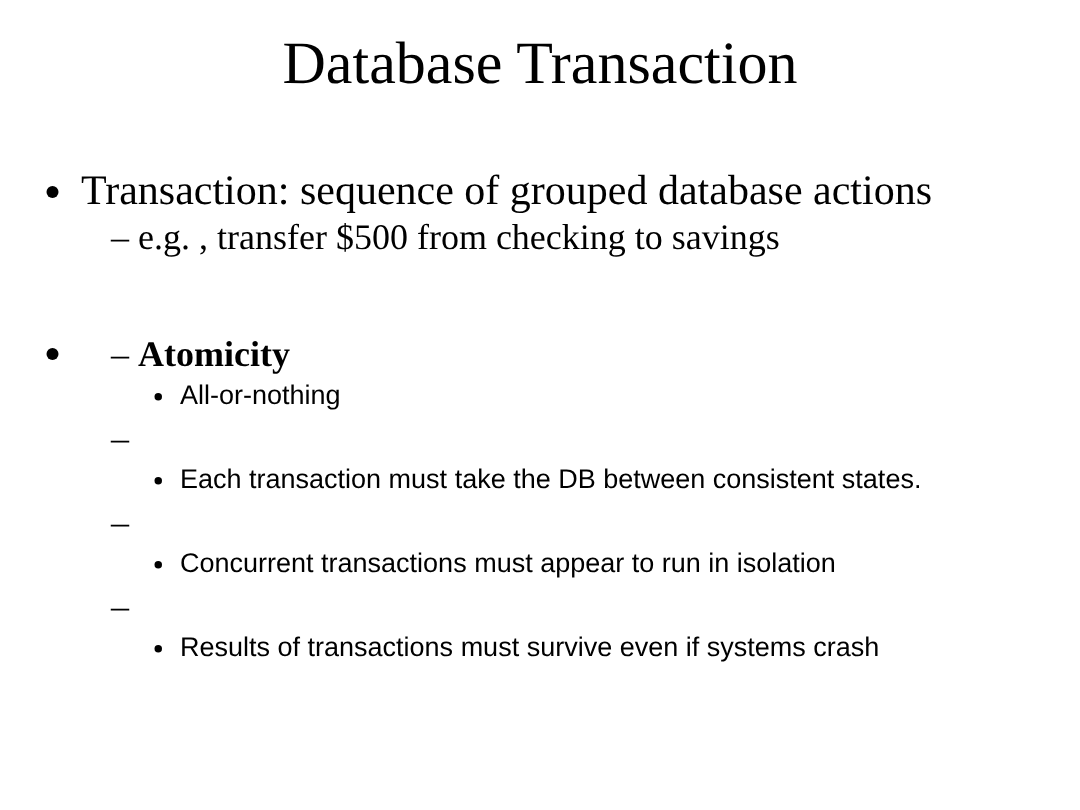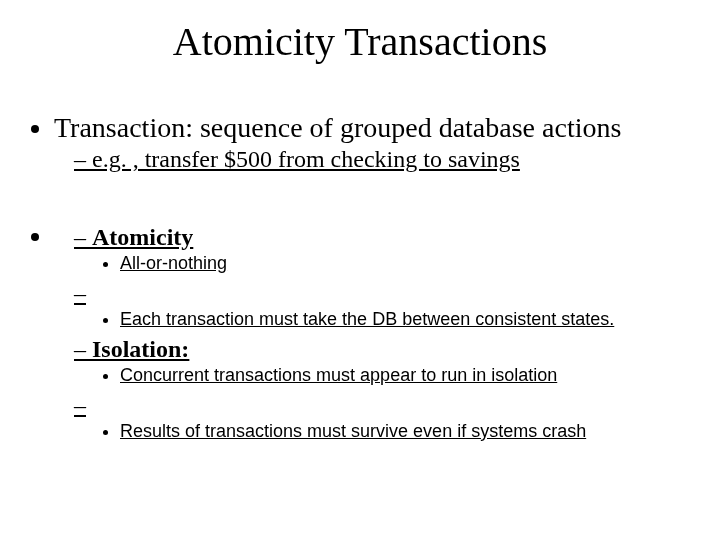--- a/index.html
+++ b/index.html
@@ -31,21 +31,20 @@
   }
   ul.level1 > li {
     margin-bottom: 2px;
     margin-top: 47px;
   }
   ul.level2 {
     list-style-type: none;
     margin: 2px 0 4px 0;
     padding-left: 20px;
     font-size: 24px;
-    text-decoration: underline;
   }
   ul.level2 > li::before {
     content: "– ";
   }
   ul.level2 > li {
     margin-bottom: 2px;
   }
   ul.level3 {
     list-style-type: disc;
     margin: 2px 0 6px 0;
@@ -58,21 +57,21 @@
   }
   .bold {
     font-weight: bold;
     text-align: right;
   }
 </style>
 </head>
 <body>
 
 <div class="slide">
-  <div class="title">Atomicity Transactions</div>
+  <div class="title">Database Transaction</div>
 
   <ul class="level1">
     <li>
       <span>Transaction: sequence of grouped database actions</span>
       <ul class="level2">
         <li><span>e.g. , transfer $500 from checking to savings</span></li>
       </ul>
     </li>
     <li>
       <ul class="level2">
@@ -81,21 +80,20 @@
           <ul class="level3">
             <li><span>All-or-nothing</span></li>
           </ul>
         </li>
         <li>
           <ul class="level3">
             <li><span>Each transaction must take the DB between consistent states.</span></li>
           </ul>
         </li>
         <li>
-          <span class="bold">Isolation:</span>
           <ul class="level3">
             <li><span>Concurrent transactions must appear to run in isolation</span></li>
           </ul>
         </li>
         <li>
           <ul class="level3">
             <li><span>Results of transactions must survive even if systems crash</span></li>
           </ul>
         </li>
       </ul>

